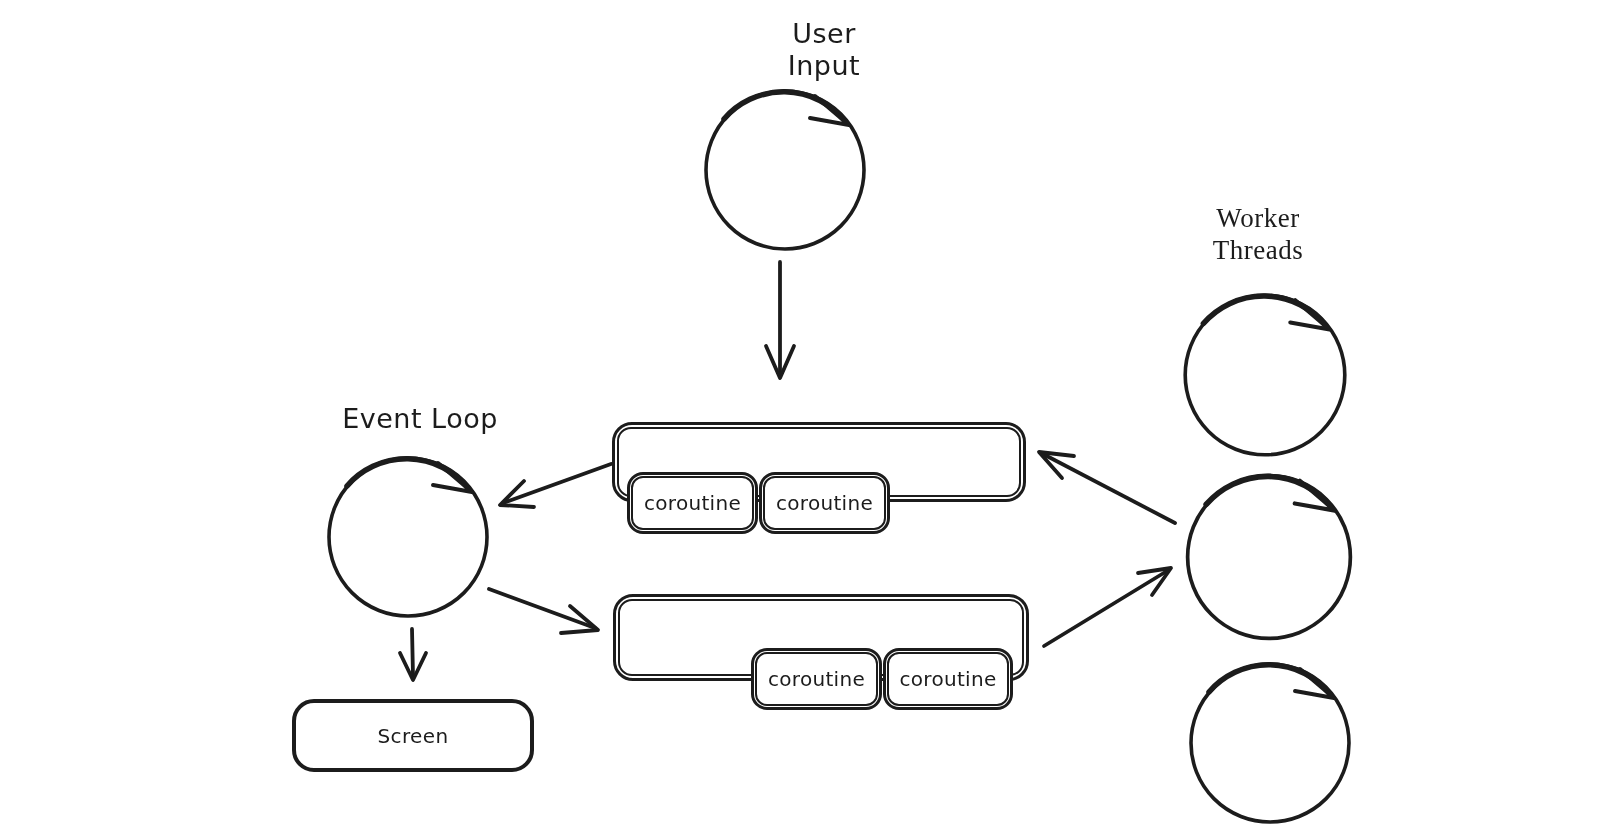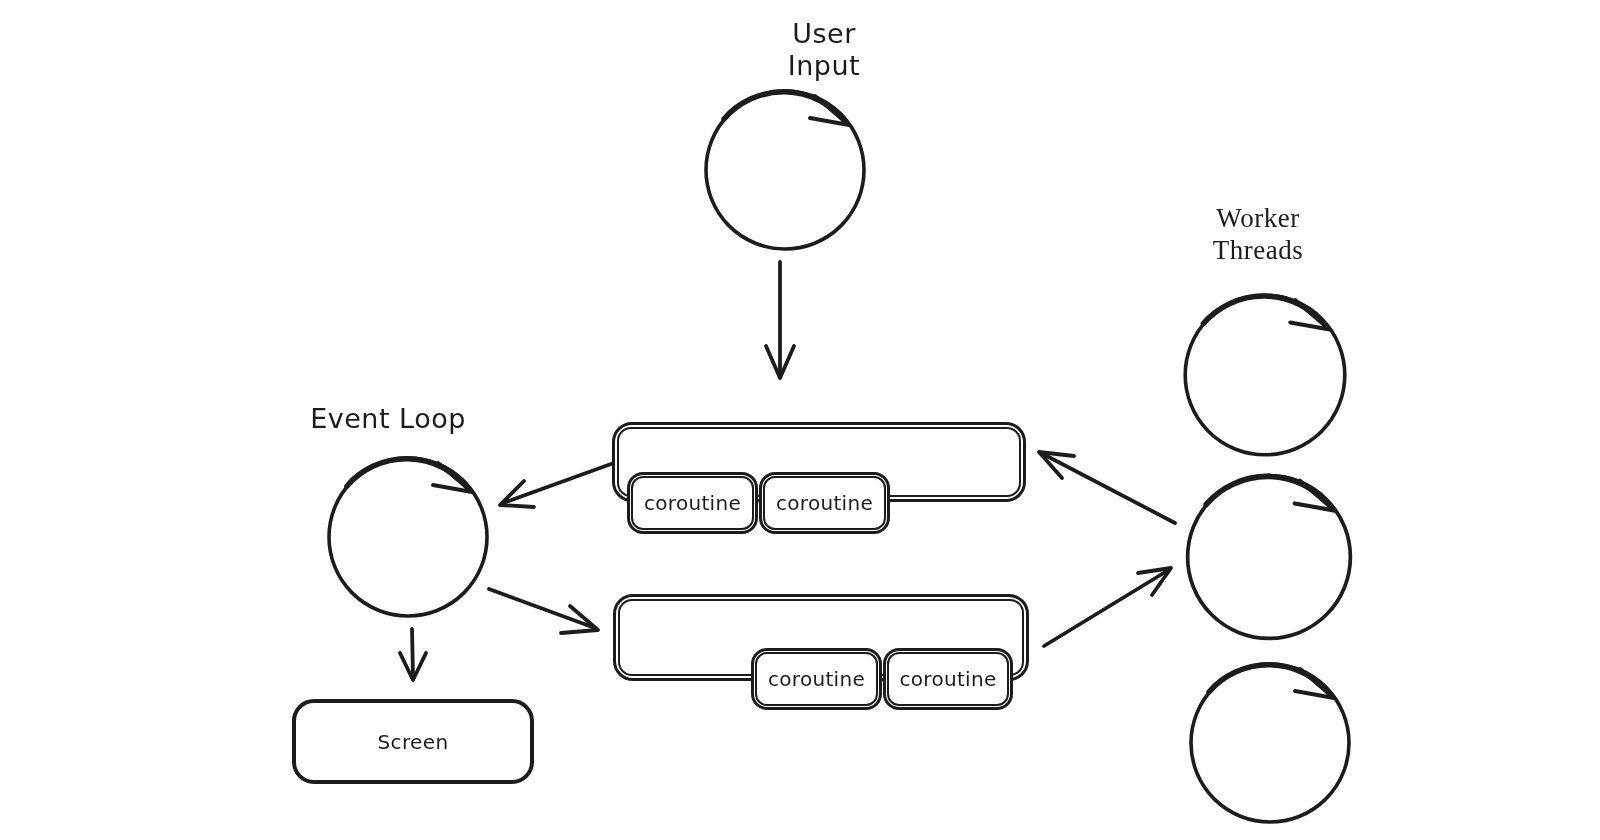--- a/index.html
+++ b/index.html
@@ -61,21 +61,21 @@
     font-size: 20px;
     letter-spacing: 0.3px;
     color: #1c1c1c;
   }
   .screen-box {
     position: absolute;
     box-sizing: border-box;
     left: 292px;
     top: 699px;
     width: 242px;
-    height: 85px;
+    height: 73px;
     border: 4px solid #1c1c1c;
     border-radius: 22px;
     display: flex;
     align-items: center;
     justify-content: center;
   }
   .screen-text {
     font-size: 20px;
     letter-spacing: 0.4px;
   }
@@ -159,17 +159,17 @@
     <div class="dbl2"></div>
     <span class="coroutine-label">coroutine</span>
   </div>
 
   <div class="screen-box">
     <span class="screen-text">Screen</span>
   </div>
 
   <div class="lbl" style="left:788px; top:18px;margin-left:36px;">User
 Input</div>
-  <div class="lbl" style="left:388px; top:403px;">Event Loop</div>
+  <div class="lbl" style="left:420px; top:403px;">Event Loop</div>
   <div class="lbl" style="left:1258px; top:203px;font-family:Liberation Serif, serif;">Worker
 Threads</div>
 
 </div>
 
 </body></html>

